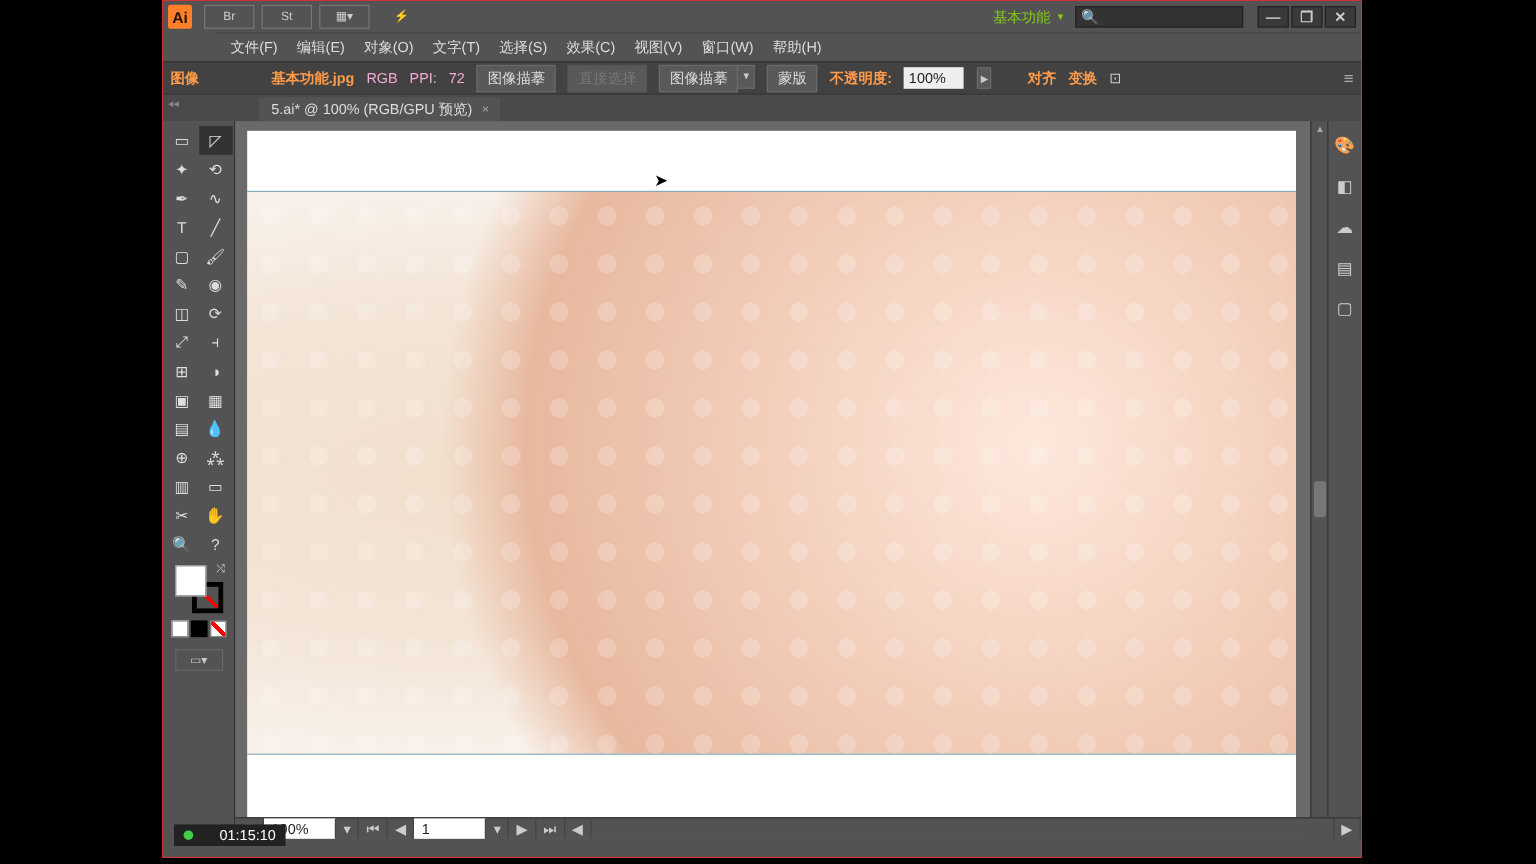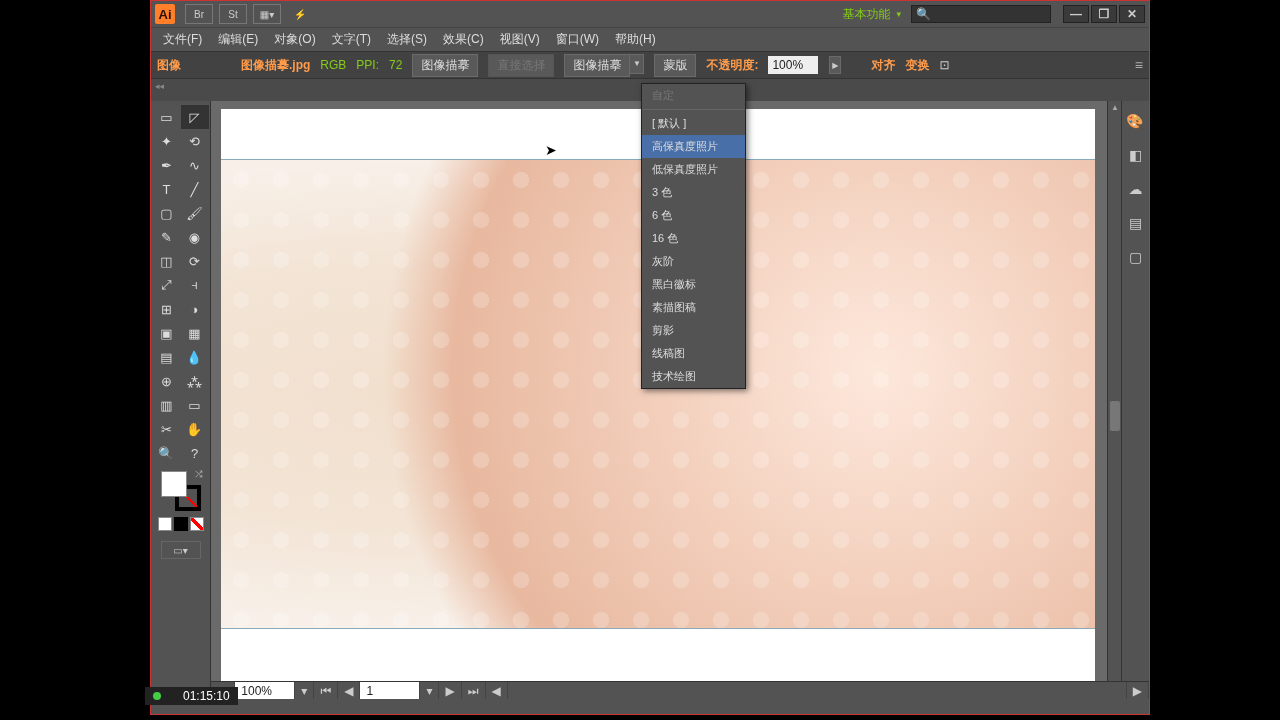--- a/index.html
+++ b/index.html
@@ -1,32 +1,32 @@
 <!DOCTYPE html>
 <html><head>
 <meta charset="utf-8">
 <style>
 * { margin:0; padding:0; box-sizing:border-box; font-family:"Microsoft YaHei",Arial,sans-serif; font-size:12px; user-select:none; }
 body { background:#000; width:1280px; height:720px; overflow:hidden; position:relative; }
-.app { position:absolute; left:150px; top:0; width:1000px; height:715px; background:#535353; border:1px solid #c33; }
+.app { position:absolute; left:135px; top:0; width:1000px; height:715px; background:#535353; border:1px solid #c33; }
 .titlebar { height:26px; background:#535353; display:flex; align-items:center; padding:0 4px; }
 .ai-logo { width:20px; height:20px; background:#ff7f2a; color:#2a1200; font-weight:bold; display:flex; align-items:center; justify-content:center; border-radius:2px; margin-right:10px; font-size:13px; }
-.tb-btn { width:28px; height:20px; border:1px solid #777; margin-right:6px; display:flex; align-items:center; justify-content:center; color:#ccc; font-size:10px; }
+.tb-btn { width:42px; height:20px; border:1px solid #777; margin-right:6px; display:flex; align-items:center; justify-content:center; color:#ccc; font-size:10px; }
 .tb-btn.nb { border:none; }
 .sp { flex:1; }
 .workspace { color:#84cc16; padding:0 10px; display:flex; align-items:center; gap:6px; }
 .workspace:after { content:"▾"; font-size:9px; }
 .search { width:140px; height:18px; background:#333; border:1px solid #222; color:#888; padding:0 4px; display:flex; align-items:center; }
 .win-controls { display:flex; gap:0; margin-left:10px; }
 .win-btn { width:26px; height:18px; background:#3a3a3a; border:1px solid #222; display:flex; align-items:center; justify-content:center; color:#ccc; font-weight:bold; font-size:12px; margin-left:2px; }
-.menubar { height:24px; background:#535353; display:flex; align-items:center; padding:0 6px; gap:4px; color:#ddd; border-top:1px solid #444; }
+.menubar { height:24px; background:#535353; display:flex; align-items:center; padding:0 6px; gap:4px; color:#ddd; border-top:1px solid #444;margin-left:44px; }
 .menubar span { padding:2px 6px; }
 .ctrlbar { height:28px; background:#424242; display:flex; align-items:center; padding:2px 6px; gap:10px; border-top:1px solid #333; border-bottom:1px solid #333; color:#ccc; position:relative; }
 .ctrlbar .lbl-orange { color:#ff9b4a; font-weight:bold; }
-.ctrlbar .grey { color:#84cc16; }
+.ctrlbar .grey { color:#f9a8d4; }
 .ctrlbar .btn { background:#595959; border:1px solid #6a6a6a; padding:2px 8px; color:#ddd; }
 .ctrlbar .btn.dis { color:#777; border-color:#555; }
 .ctrlbar .dd { display:flex; align-items:flex-start; }
 .ctrlbar .dd .caret { width:14px; height:20px; border:1px solid #6a6a6a; border-left:none; display:flex; align-items:center; justify-content:center; font-size:8px; background:#595959; }
 .opac-box { width:50px; height:18px; background:#eee; color:#222; padding:0 4px; display:flex; align-items:center; }
 .opac-caret { width:12px; height:18px; border:1px solid #6a6a6a; background:#595959; display:flex; align-items:center; justify-content:center; font-size:8px; margin-left:1px; }
 .ctrlbar .gear { margin-left:auto; color:#aaa; font-size:14px; }
 .tabrow { height:22px; background:#4a4a4a; display:flex; align-items:flex-end; padding-left:80px; position:relative; }
 .tabrow .arrows { position:absolute; left:4px; top:2px; color:#888; font-size:9px; }
 .doc-tab { height:20px; background:#535353; padding:0 10px; color:#ddd; display:flex; align-items:center; gap:8px; font-size:11px; }
@@ -102,21 +102,21 @@
     <span>选择(S)</span>
     <span>效果(C)</span>
     <span>视图(V)</span>
     <span>窗口(W)</span>
     <span>帮助(H)</span>
   </div>
 
   <div class="ctrlbar">
     <span class="lbl-orange">图像</span>
     <span style="width:40px"></span>
-    <span class="lbl-orange">图像描摹.jpg</span>
+    <span class="lbl-orange">基本功能.jpg</span>
     <span class="grey">RGB</span>
     <span class="grey">PPI:</span>
     <span class="grey">72</span>
     <span class="btn">图像描摹</span>
     <span class="btn dis">直接选择</span>
     <span class="dd">
       <span class="btn">图像描摹</span>
       <span class="caret">▼</span>
     </span>
     <span class="btn">蒙版</span>
@@ -125,20 +125,24 @@
     <span class="opac-caret">▶</span>
     <span style="width:10px"></span>
     <span class="lbl-orange">对齐</span>
     <span class="lbl-orange">变换</span>
     <span style="color:#ccc">⊡</span>
     <span class="gear">≡</span>
   </div>
 
   <div class="tabrow">
     <div class="arrows">◂◂</div>
+    <div class="doc-tab">
+      <span>5.ai* @ 100% (RGB/GPU 预览)</span>
+      <span class="x">×</span>
+    </div>
   </div>
 
   <div class="main">
     <div class="toolbox">
       <div class="toolrow">
           <div class="tool">▭</div>
           <div class="tool sel">◸</div>
         </div>
       <div class="toolrow">
           <div class="tool">✦</div>
@@ -240,36 +244,20 @@
       <div class="cell pg">1</div>
       <div class="cell">▾</div>
       <div class="cell">▶</div>
       <div class="cell">⏭</div>
       <div class="cell">◀</div>
       <div class="cell" style="flex:1"></div>
       <div class="cell">▶</div>
     </div>
   </div>
 
-  <div class="dropdown">
-    <div class="item dis">自定</div>
-    <div class="sep"></div>
-    <div class="item">[ 默认 ]</div>
-    <div class="item hov">高保真度照片</div>
-    <div class="item">低保真度照片</div>
-    <div class="item">3 色</div>
-    <div class="item">6 色</div>
-    <div class="item">16 色</div>
-    <div class="item">灰阶</div>
-    <div class="item">黑白徽标</div>
-    <div class="item">素描图稿</div>
-    <div class="item">剪影</div>
-    <div class="item">线稿图</div>
-    <div class="item">技术绘图</div>
-  </div>
 
 </div>
 
 <div class="timecode">
   <div class="dot"></div>
   <span>01:15:10</span>
 </div>
 
 <div class="cursor">➤</div>
 

